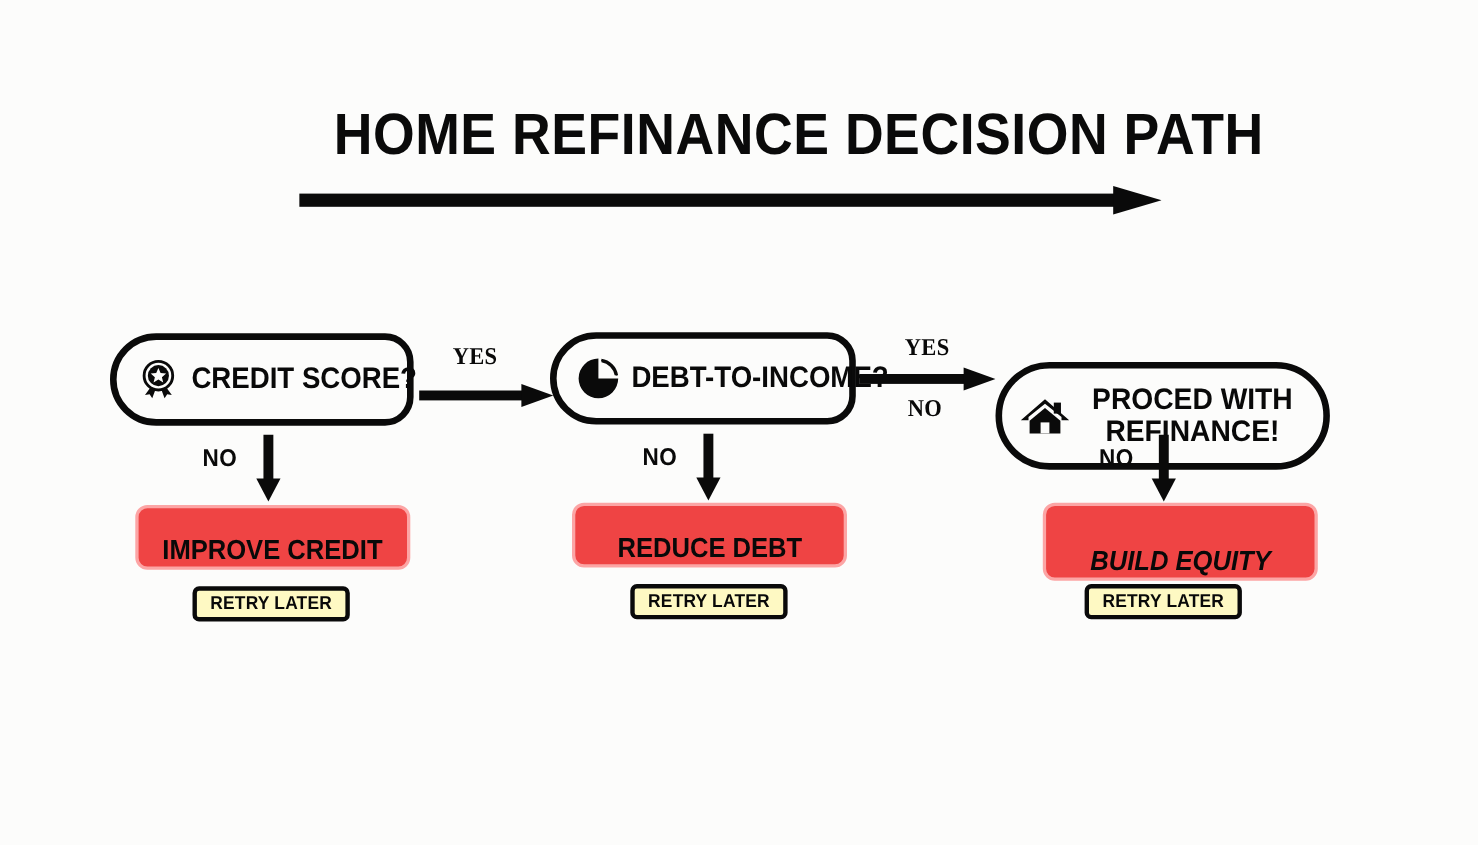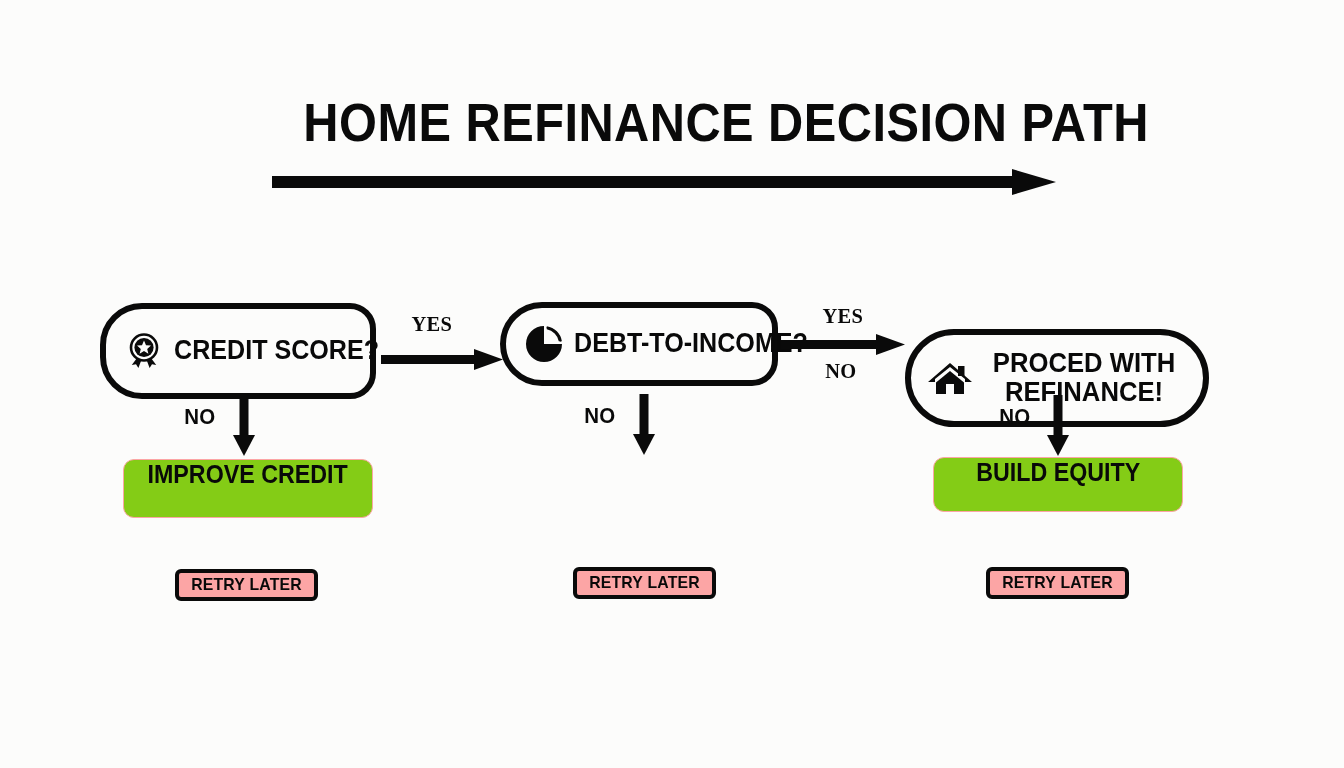--- a/index.html
+++ b/index.html
@@ -63,21 +63,21 @@
     background: #fcfcfb;
     border: 6px solid #0a0a0a;
     display: flex;
     align-items: center;
     justify-content: flex-start;
     padding-left: 18px;
     padding-right: 14px;
   }
   .decision.d1 {
     left: 5px; top: 303px;
-    width: 276px; height: 96px;
+    width: 276px; height: 84px;
     border-radius: 42px 26px 26px 42px;
   }
   .decision.d2 {
     left: 5px; top: 302px;
     width: 278px; height: 84px;
     border-radius: 42px 26px 26px 42px;
   }
   .decision.d3 {
     left: 5px; top: 292px;
     width: 304px; height: 98px;
@@ -143,47 +143,46 @@
     font-weight: 700;
     letter-spacing: 0.3px;
     transform: scaleX(0.93);
     transform-origin: center center;
   }
 
   
   .outcome {
     position: absolute;
     box-sizing: border-box;
-    background: #84cc16;
-    border: 1px solid #fca5a5;
+    background: #ef4444;
+    border: 3px solid #fca5a5;
     border-radius: 11px;
     display: flex;
-    align-items: flex-start;
+    align-items: flex-end;
     justify-content: center;
   }
   .outcome-label {
     font-size: 25px;
     font-weight: 700;
     letter-spacing: 0px;
     white-space: nowrap;
     transform: scaleX(0.93);
     transform-origin: center center;
   }
 
   
   .retry {
     position: absolute;
     box-sizing: border-box;
-    background: #fca5a5;
+    background: #fef9c3;
     border: 4px solid #0a0a0a;
     border-radius: 6px;
     display: flex;
     align-items: center;
     justify-content: center;
-    margin-top: 36px;
   }
   .retry-label {
     font-size: 17px;
     font-weight: 700;
     letter-spacing: 0.2px;
     white-space: nowrap;
     transform: scaleX(0.93);
     transform-origin: center center;
   }
 </style>
@@ -257,20 +256,23 @@
     </div>
 
     <div class="no-label" style="left:88px; top:403px;">NO</div>
     <div class="v-arrow" style="left:136px; top:394px;">
       <svg width="26" height="62" viewBox="0 0 26 62">
         <rect x="8.5" y="0" width="9" height="44" fill="#0a0a0a"></rect>
         <polygon points="2,40 24,40 13,61" fill="#0a0a0a"></polygon>
       </svg>
     </div>
 
+    <div class="outcome" style="left:25px; top:457px; width:250px; height:59px;">
+      <span class="outcome-label">REDUCE DEBT</span>
+    </div>
 
     <div class="retry" style="left:78px; top:531px; width:143px; height:32px;">
       <span class="retry-label">RETRY LATER</span>
     </div>
   </div>
 
   <div class="h-connector" style="left:781px; top:300px; width:124px;">
     <div class="conn-label" style="left:40px; top:3px;">YES</div>
     <svg width="124" height="34" viewBox="0 0 124 34" style="position:absolute; left:0; top:28px;">
       <rect x="0" y="12" width="100" height="9" fill="#0a0a0a"></rect>
@@ -297,21 +299,21 @@
     </div>
 
     <div class="no-label" style="left:98px; top:404px;">NO</div>
     <div class="v-arrow" style="left:145px; top:395px;">
       <svg width="26" height="62" viewBox="0 0 26 62">
         <rect x="8.5" y="0" width="9" height="44" fill="#0a0a0a"></rect>
         <polygon points="2,40 24,40 13,61" fill="#0a0a0a"></polygon>
       </svg>
     </div>
 
-    <div class="outcome" style="left:33px; top:457px; width:250px; height:55px;">
+    <div class="outcome" style="left:48px; top:457px; width:250px; height:71px;font-style:italic;">
       <span class="outcome-label">BUILD EQUITY</span>
     </div>
 
     <div class="retry" style="left:86px; top:531px; width:143px; height:32px;">
       <span class="retry-label">RETRY LATER</span>
     </div>
   </div>
 
 </div>
 

